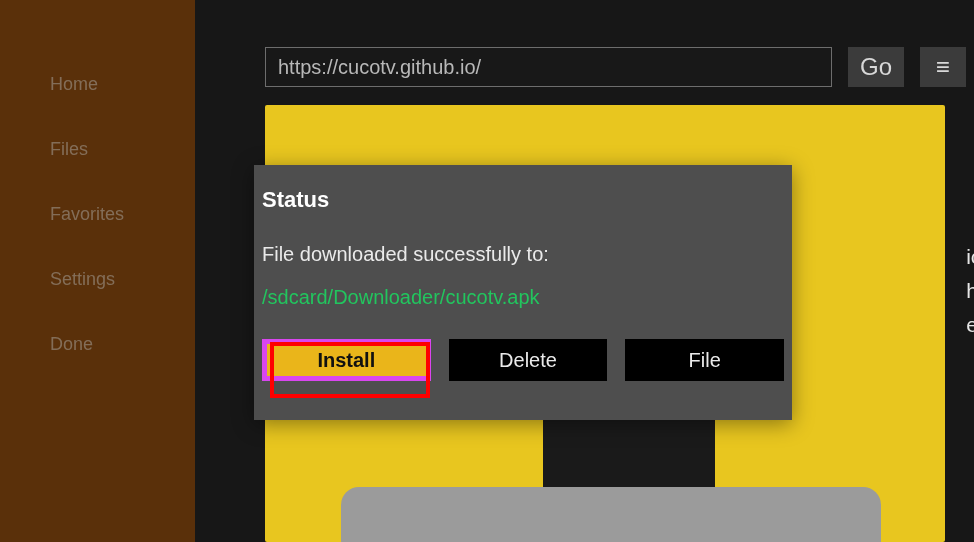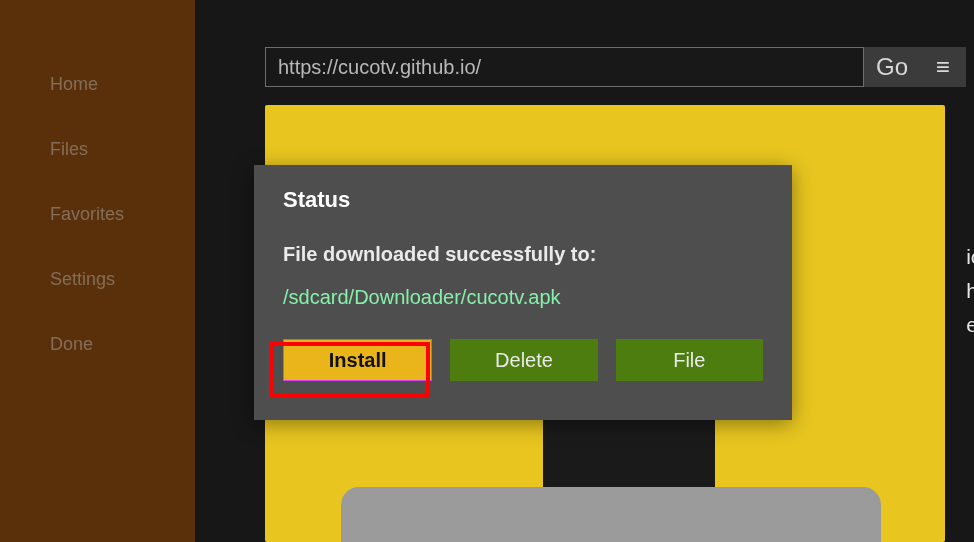--- a/index.html
+++ b/index.html
@@ -31,21 +31,21 @@
   .content {
     position: absolute;
     left: 195px; top: 0; right: 0; bottom: 0;
     background: #171717;
   }
   .urlbar {
     position: absolute;
     left: 70px; top: 47px; right: 8px;
     height: 40px;
     display: flex;
-    gap: 0;
+    gap: 16px;
   }
   .url-input {
     flex: 1;
     background: #181818;
     border: 1px solid #6d6d6d;
     color: #b8b8b8;
     font-size: 20px;
     padding: 0 12px;
     outline: none;
   }
@@ -100,64 +100,63 @@
     height: 55px;
     background: #9b9b9b;
     border-top-left-radius: 18px;
     border-top-right-radius: 18px;
   }
   .dialog {
     position: absolute;
     left: 254px; top: 165px;
     width: 538px; height: 255px;
     background: #4e4e4e;
-    padding: 22px 29px;
+    padding: 22px 8px;
     box-shadow: 0 4px 20px rgba(0,0,0,0.4);
   }
   .dialog-title {
     color: #ffffff;
     font-size: 22px;
     font-weight: bold;
     margin-bottom: 30px;
   }
   .dialog-msg {
     color: #eaeaea;
     font-size: 20px;
     margin-bottom: 20px;
-    font-weight: bold;
   }
   .dialog-path {
-    color: #86efac;
+    color: #22c55e;
     font-size: 20px;
     margin-bottom: 30px;
   }
   .dialog-buttons {
     display: flex;
     gap: 18px;
   }
   .dlg-btn {
     flex: 1;
     height: 42px;
     border: none;
     font-size: 20px;
     cursor: pointer;
   }
   .dlg-install {
     background: #eab51a;
     color: #111;
     font-weight: bold;
-    border: 1px solid #d946ef;
+    border: 5px solid #d946ef;
   }
   .highlight-box {
     position: absolute;
     border: 4px solid #ff0000;
     pointer-events: none;
   }
   .dlg-grey {
-    background: #4d7c0f;
+    background: #000000;
     color: #eaeaea;
   }
   .dim-overlay {
     position: absolute;
     left:0; top:0; width:195px; height:542px;
     background: rgba(0,0,0,0.35);
     pointer-events: none;
   }
 </style>
 </head>

